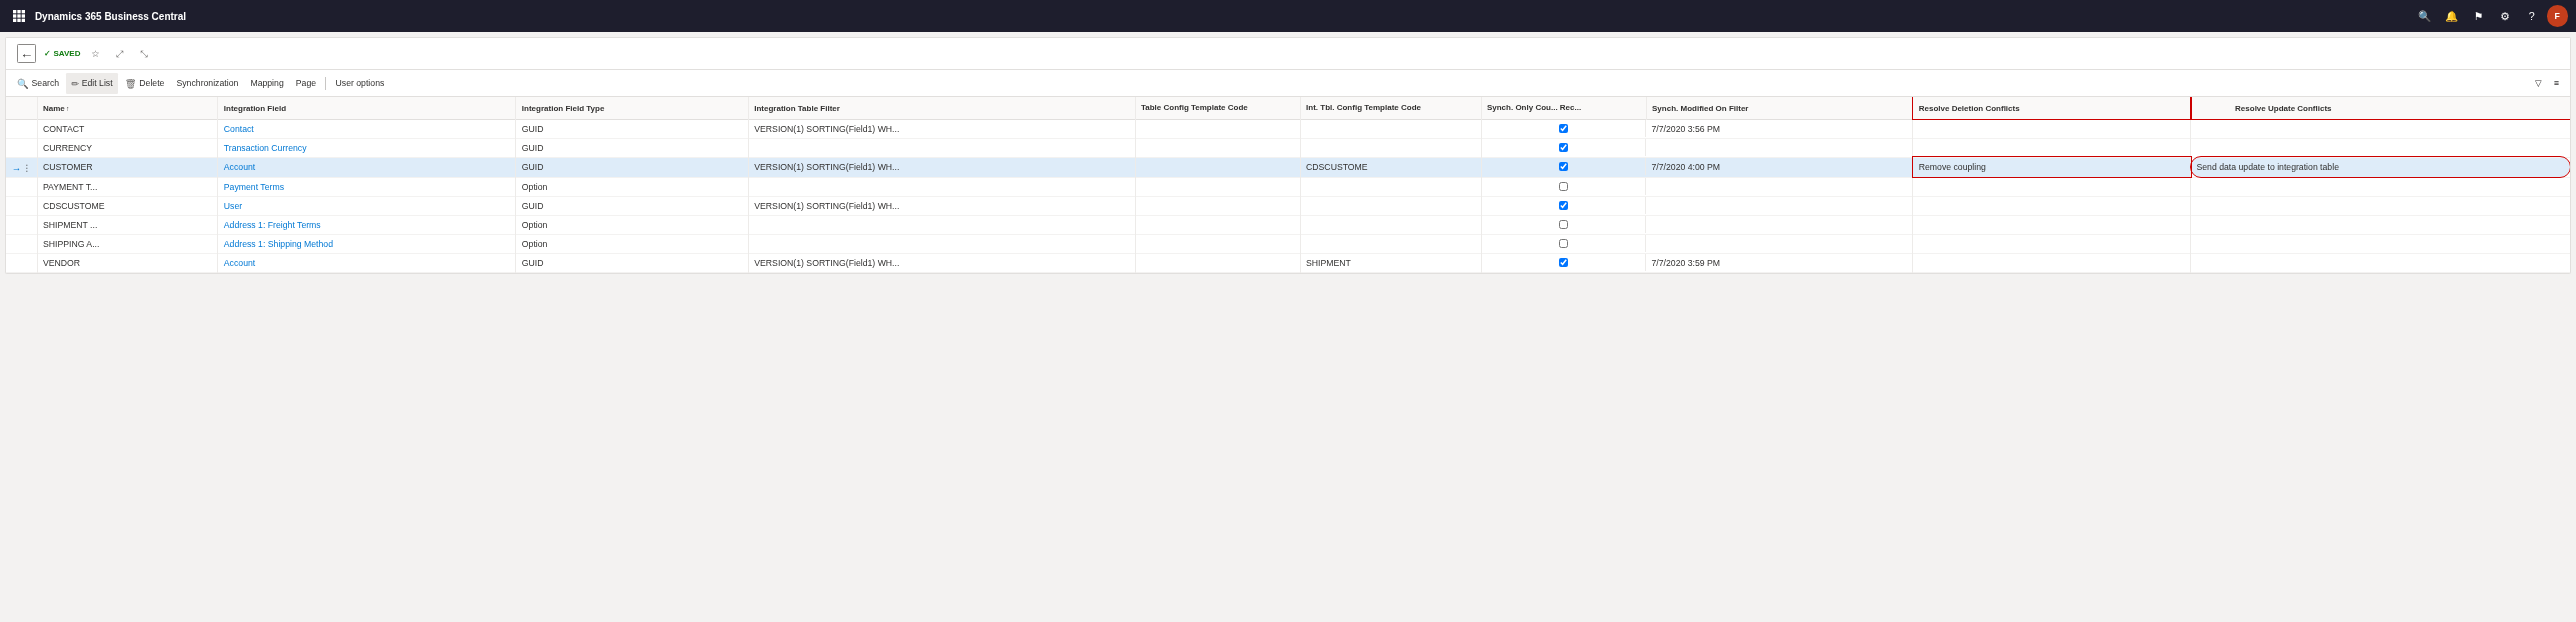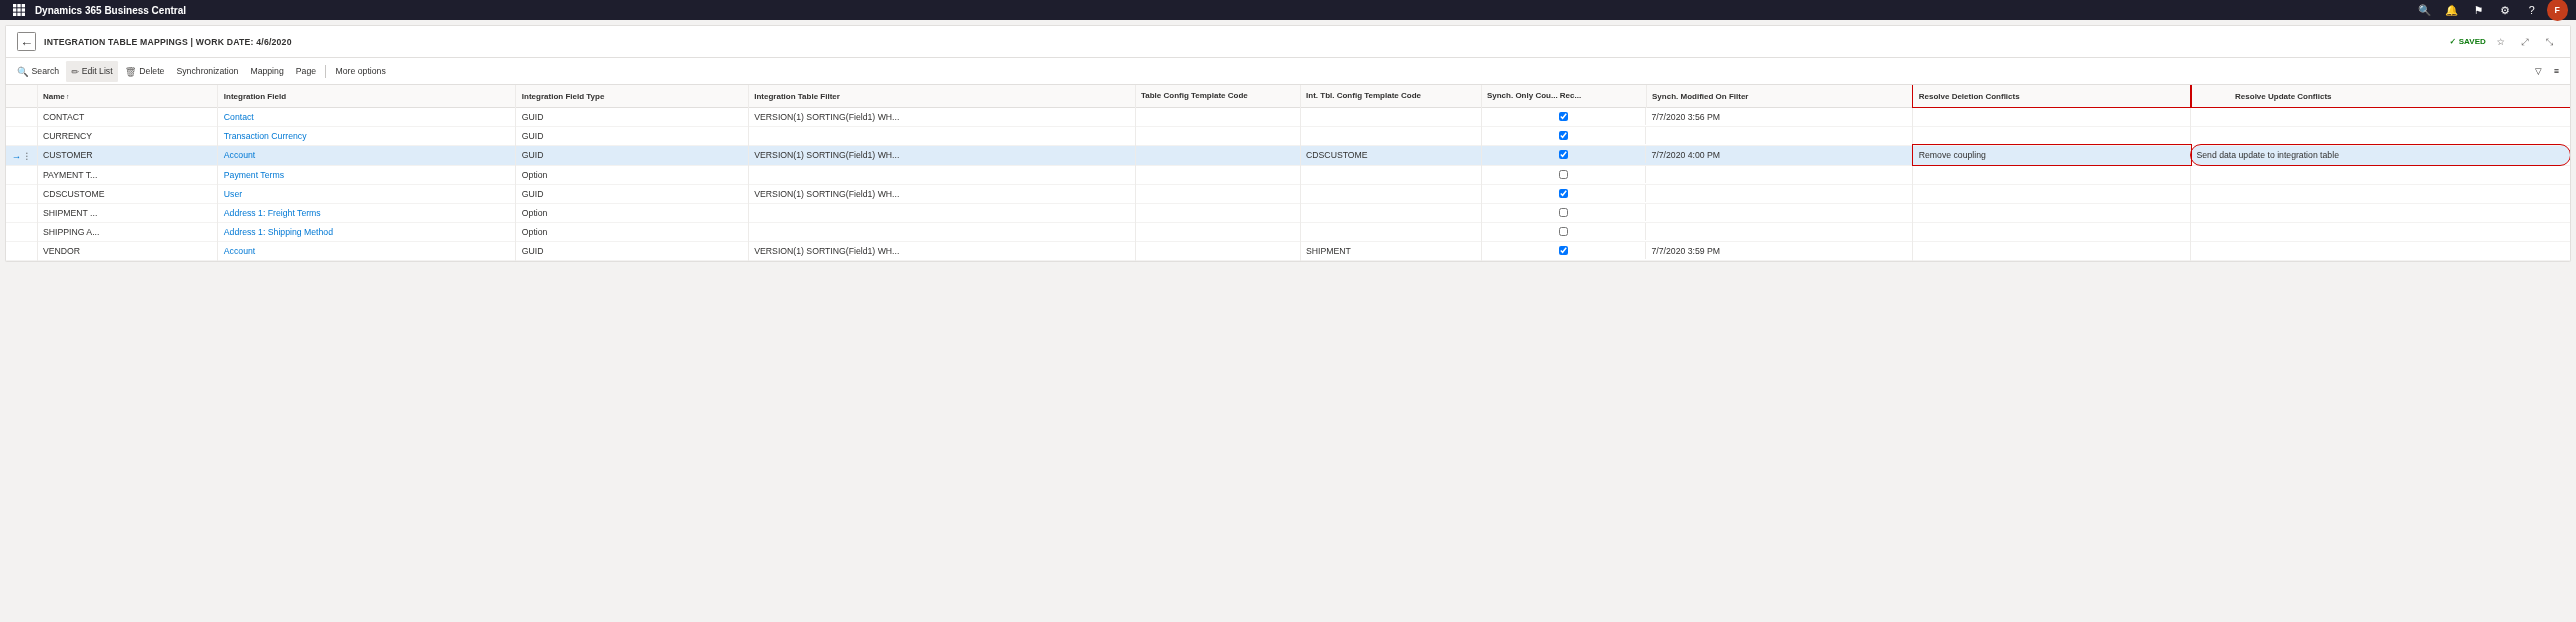--- a/index.html
+++ b/index.html
@@ -1,21 +1,21 @@
 <!DOCTYPE html>
 <html style="font-size:10.7px"><head>
   <meta charset="utf-8">
   <style>
     * { box-sizing: border-box; margin: 0; padding: 0; }
     body { font-family: 'Segoe UI', Tahoma, Geneva, Verdana, sans-serif; font-size: 8.7px; background: #f3f2f1; color: #323130; }
 
     
     .topbar {
       background: #1e1e2d;
-      height: 20px;
+      height: 32px;
       display: flex;
       align-items: center;
       padding: 0 8px;
       color: white;
     }
     .topbar-waffle {
       width: 21.5px; height: 21.5px;
       display: flex; align-items: center; justify-content: center;
       cursor: pointer; margin-right: 5.4px;
     }
@@ -206,21 +206,20 @@
     <button class="topbar-icon-btn">⚙</button>
     <button class="topbar-icon-btn">?</button>
     <div class="topbar-avatar">F</div>
   </div>
 </div>
 
 <div class="page-container">
 
   <div class="page-header">
     <button class="back-btn">←</button>
-    <span class="page-title">INTEGRATION TABLE MAPPINGS | WORK DATE: 4/6/2020</span>
     <div class="header-actions">
       <div class="saved-indicator">
         <span>✓</span>
         <span>SAVED</span>
       </div>
       <button class="header-icon-btn">☆</button>
       <button class="header-icon-btn">⤢</button>
       <button class="header-icon-btn">⤡</button>
     </div>
   </div>
@@ -242,21 +241,21 @@
       <span>Synchronization</span>
     </button>
     <button class="toolbar-btn">
       <span>Mapping</span>
     </button>
     <button class="toolbar-btn">
       <span>Page</span>
     </button>
     <div class="toolbar-separator"></div>
     <button class="toolbar-btn">
-      <span>More options</span>
+      <span>User options</span>
     </button>
     <div class="right-toolbar-icons">
       <button class="toolbar-btn">
         <span>▽</span>
       </button>
       <button class="toolbar-btn">
         <span>≡</span>
       </button>
     </div>
   </div>

